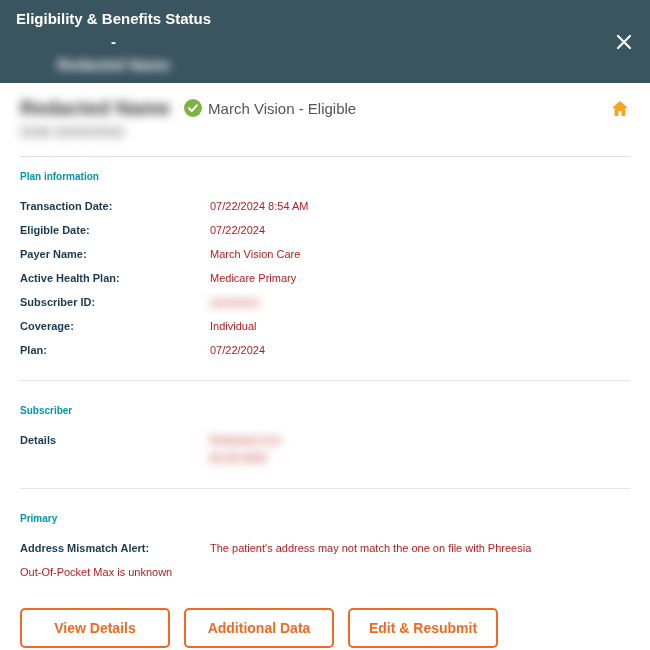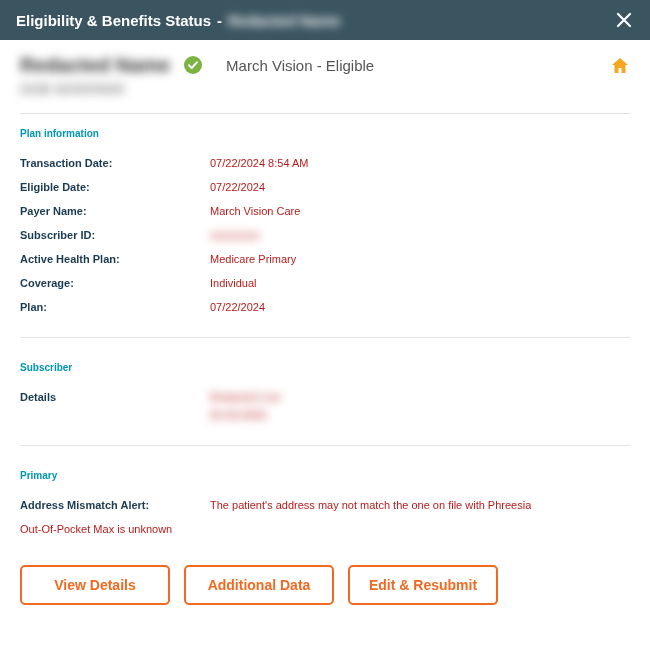--- a/index.html
+++ b/index.html
@@ -1,24 +1,24 @@
 <!DOCTYPE html>
 <html><head>
   <meta charset="utf-8">
   <style>
     * { box-sizing: border-box; margin: 0; padding: 0; }
     body { font-family: -apple-system, BlinkMacSystemFont, "Segoe UI", Arial, sans-serif; font-size: 14px; color: #333; background: #fff; width: 650px; }
     .titlebar { background: #3a5460; color: #fff; padding: 10px 16px; display: flex; align-items: center; justify-content: space-between; }
-    .titlebar-left { display: flex; align-items: center; gap: 6px; font-weight: 600; font-size: 15px; }
+    .titlebar-left { display: flex; align-items: center; gap: 6px; font-weight: 600; font-size: 15px; flex-direction: column; }
     .close-x { cursor: pointer; }
     .close-x svg { display: block; }
     .header { padding: 14px 20px 10px 20px; display: flex; align-items: flex-start; justify-content: space-between; }
     .header-left { display: flex; align-items: flex-start; gap: 14px; }
     .patient-block { display: flex; flex-direction: column; gap: 4px; }
-    .status-line { display: flex; align-items: center; gap: 24px; margin-top: 2px; }
+    .status-line { display: flex; align-items: center; gap: 6px; margin-top: 2px; }
     .status-text { color: #555; font-size: 15px; }
     .home-icon { color: #f5a623; cursor: pointer; margin-top: 2px; }
     .divider { border: none; border-top: 1px solid #e0e0e0; margin: 6px 20px 0 20px; }
     .section { padding: 14px 20px 8px 20px; }
     .section-title { color: #0097b2; font-weight: 600; font-size: 10px; margin-bottom: 12px; }
     .row { display: flex; padding: 6px 0; font-size: 11px; }
     .row-label { width: 190px; font-weight: 600; color: #1a3a52; }
     .row-value { flex: 1; color: #b91c1c; }
     .row-value-stack { display: flex; flex-direction: column; gap: 6px; }
     .sep { border: none; border-top: 1px solid #e5e5e5; margin: 10px 20px; }
@@ -78,26 +78,26 @@
   </div>
   <div class="row">
     <div class="row-label">Eligible Date:</div>
     <div class="row-value">07/22/2024</div>
   </div>
   <div class="row">
     <div class="row-label">Payer Name:</div>
     <div class="row-value">March Vision Care</div>
   </div>
   <div class="row">
+    <div class="row-label">Active Health Plan:</div>
+    <div class="row-value">Medicare Primary</div>
+  </div>
+  <div class="row">
     <div class="row-label">Subscriber ID:</div>
     <div class="row-value blur">xxxxxxxxx</div>
-  </div>
-  <div class="row">
-    <div class="row-label">Active Health Plan:</div>
-    <div class="row-value">Medicare Primary</div>
   </div>
   <div class="row">
     <div class="row-label">Coverage:</div>
     <div class="row-value">Individual</div>
   </div>
   <div class="row">
     <div class="row-label">Plan:</div>
     <div class="row-value">07/22/2024</div>
   </div>
 </div>

